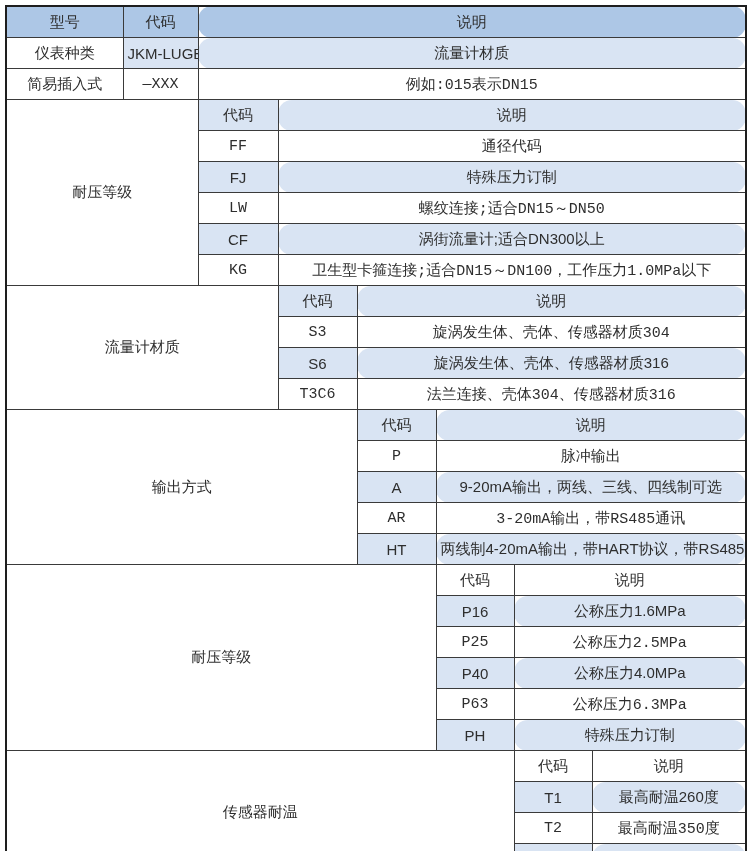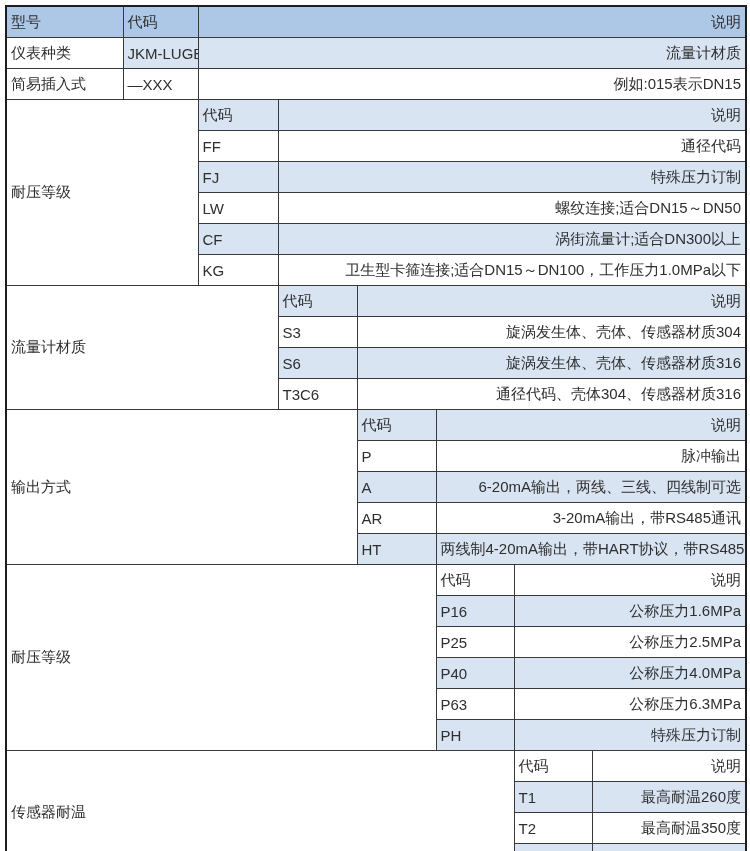--- a/index.html
+++ b/index.html
@@ -23,25 +23,25 @@
     border-collapse:collapse;table-layout:fixed;
     border:2px solid var(--outer-border);
     font-size:15px;
   }
   table.spec td{
     border:1px solid var(--border-color);
     height:30px;padding:0 4px;
     overflow:hidden;white-space:nowrap;
     vertical-align:middle;
   }
-  td.c{text-align:left;}
-  td.l{text-align:right;padding-left:10px;}
+  td.c{text-align:center;}
+  td.l{text-align:center;padding-left:10px;border-radius:14px;}
   td.hd{background:var(--header-blue);}
   td.b{background:var(--row-blue);}
-  td.w{background:var(--row-white);}
+  td.w{background:var(--row-white);font-family:Liberation Mono, monospace;}
 </style>
 </head>
 <body>
 
 <table class="spec">
   <colgroup>
     <col style="width:117px">
       <col style="width:75px">
       <col style="width:80px">
       <col style="width:79px">
@@ -104,35 +104,35 @@
   <tr>
     <td class="w c">S3</td>
     <td class="w l" colspan="4">旋涡发生体、壳体、传感器材质304</td>
   </tr>
   <tr>
     <td class="b c">S6</td>
     <td class="b l" colspan="4">旋涡发生体、壳体、传感器材质316</td>
   </tr>
   <tr>
     <td class="w c">T3C6</td>
-    <td class="w l" colspan="4">通径代码、壳体304、传感器材质316</td>
+    <td class="w l" colspan="4">法兰连接、壳体304、传感器材质316</td>
   </tr>
 
   <tr>
     <td class="w c" rowspan="5" colspan="4">输出方式</td>
     <td class="b c">代码</td>
     <td class="b l" colspan="3">说明</td>
   </tr>
   <tr>
     <td class="w c">P</td>
     <td class="w l" colspan="3">脉冲输出</td>
   </tr>
   <tr>
     <td class="b c">A</td>
-    <td class="b l" colspan="3">6-20mA输出，两线、三线、四线制可选</td>
+    <td class="b l" colspan="3">9-20mA输出，两线、三线、四线制可选</td>
   </tr>
   <tr>
     <td class="w c">AR</td>
     <td class="w l" colspan="3">3-20mA输出，带RS485通讯</td>
   </tr>
   <tr>
     <td class="b c">HT</td>
     <td class="b l" colspan="3">两线制4-20mA输出，带HART协议，带RS485</td>
   </tr>
 

